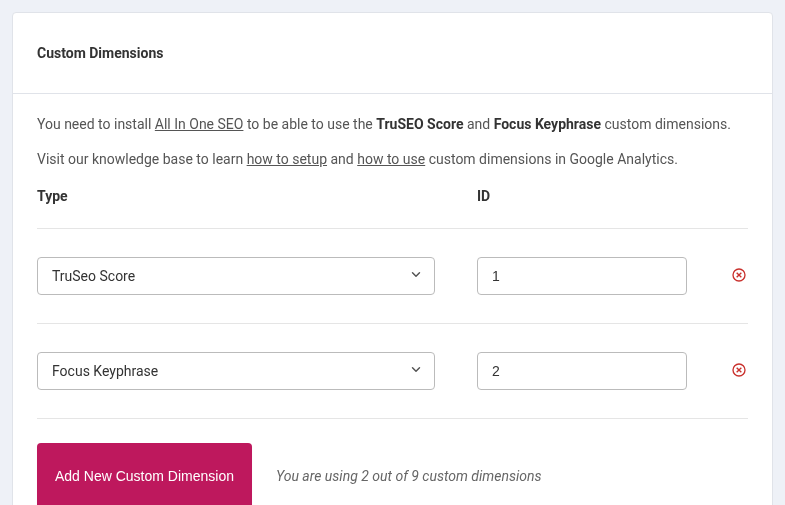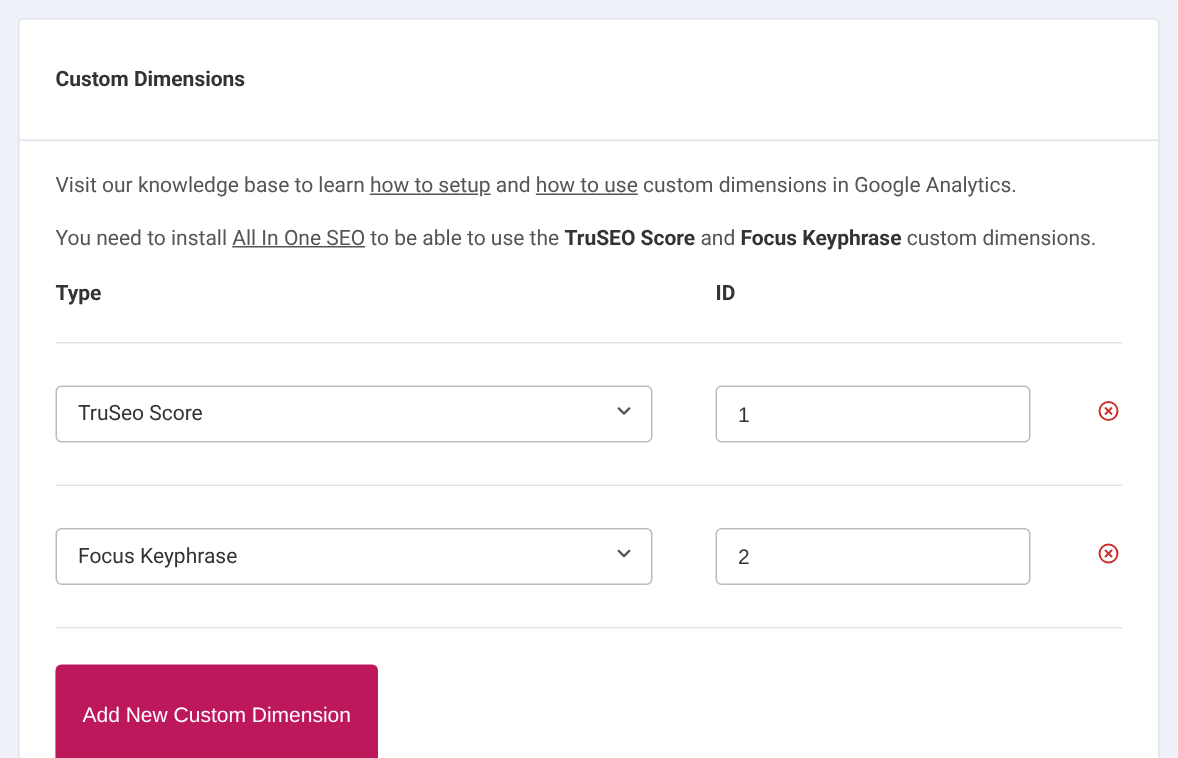--- a/index.html
+++ b/index.html
@@ -136,25 +136,25 @@
 </head>
 <body>
 
 <div class="panel">
   <div class="panel-header">
     <div class="panel-title">Custom Dimensions</div>
   </div>
   <div class="panel-body">
 
     <p class="intro-text">
+      <span>You need to install </span><a>All In One SEO</a><span> to be able to use the </span><strong>TruSEO Score</strong><span> and </span><strong>Focus Keyphrase</strong><span> custom dimensions.</span>
+    </p>
+
+    <p class="intro-text">
       <span>Visit our knowledge base to learn </span><a>how to setup</a><span> and </span><a>how to use</a><span> custom dimensions in Google Analytics.</span>
-    </p>
-
-    <p class="intro-text">
-      <span>You need to install </span><a>All In One SEO</a><span> to be able to use the </span><strong>TruSEO Score</strong><span> and </span><strong>Focus Keyphrase</strong><span> custom dimensions.</span>
     </p>
 
     <div class="headers-row">
       <div class="header-type">Type</div>
       <div class="header-id">ID</div>
     </div>
 
     <div class="dim-row">
       <div class="select-wrap">
         <div class="select-input">
@@ -196,16 +196,17 @@
               <circle cx="12" cy="12" r="9"></circle>
               <line x1="8.5" y1="8.5" x2="15.5" y2="15.5"></line>
               <line x1="15.5" y1="8.5" x2="8.5" y2="15.5"></line>
             </svg>
         </span>
       </div>
     </div>
 
     <div class="footer-row">
       <button class="add-btn">Add New Custom Dimension</button>
+      <span class="usage-text">You are using 2 out of 9 custom dimensions</span>
     </div>
 
   </div>
 </div>
 
 </body></html>

